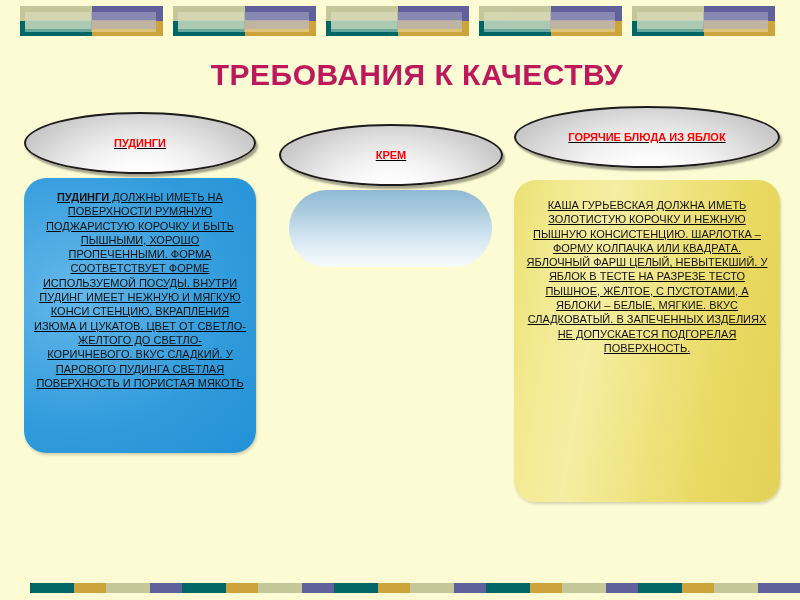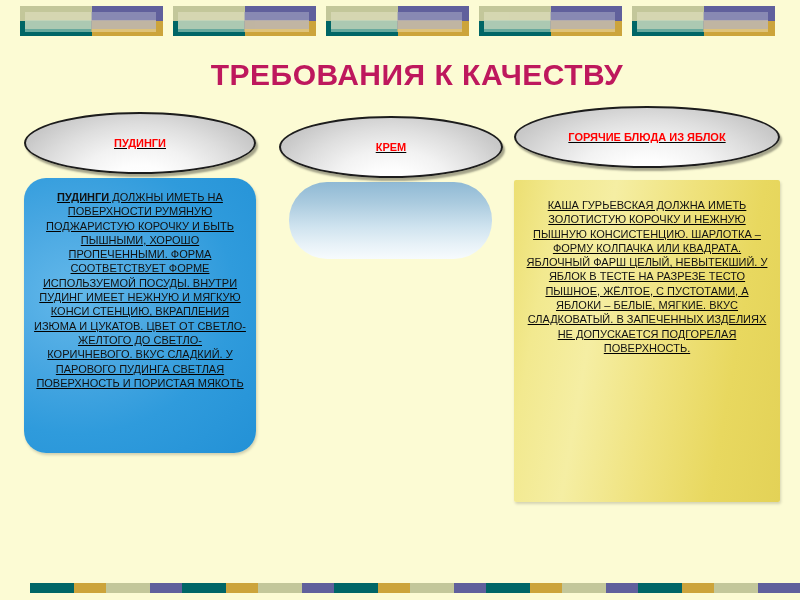--- a/index.html
+++ b/index.html
@@ -100,21 +100,21 @@
     white-space: nowrap;
     padding-left: 17px;
   }
 
   
   .column {
     position: absolute;
     text-decoration: underline;
   }
   #col-puddings { left: 24px;  top: 112px; width: 232px; }
-  #col-cream    { left: 279px; top: 116px; width: 264px; }
+  #col-cream    { left: 279px; top: 124px; width: 264px; }
   #col-apple    { left: 514px; top: 106px; width: 282px; }
 
   
   .ellipse {
     position: relative;
     border-radius: 50%;
     border: 2px solid #1c1c1c;
     background: radial-gradient(ellipse at 50% 118%,
                 #ffffff 0%, #fdfdfd 18%, #f2f2f2 38%,
                 #dedede 60%, #c9c9c9 80%, #bdbdbd 100%);
@@ -180,21 +180,21 @@
     border-radius: 38px;
     background: linear-gradient(180deg,
                 #8fb9d4 0%, #a9cade 26%, #cfe3ef 58%,
                 #e8f2f8 82%, #f7fbfd 100%);
   }
 
   #panel-apple {
     margin-top: 12px;
     width: 266px;
     height: 322px;
-    border-radius: 2px;
+    border-radius: 22px;
     background: linear-gradient(100deg,
                 #ecdf72 0%, #f2e98f 14%, #f5eea3 32%,
                 #efe27d 56%, #e8d85f 78%, #e3d257 100%);
     box-shadow: 1px 2px 3px rgba(0,0,0,.16);
   }
   #panel-apple .panel-text { padding-top: 6px; }
 </style>
 </head>
 <body>
 

